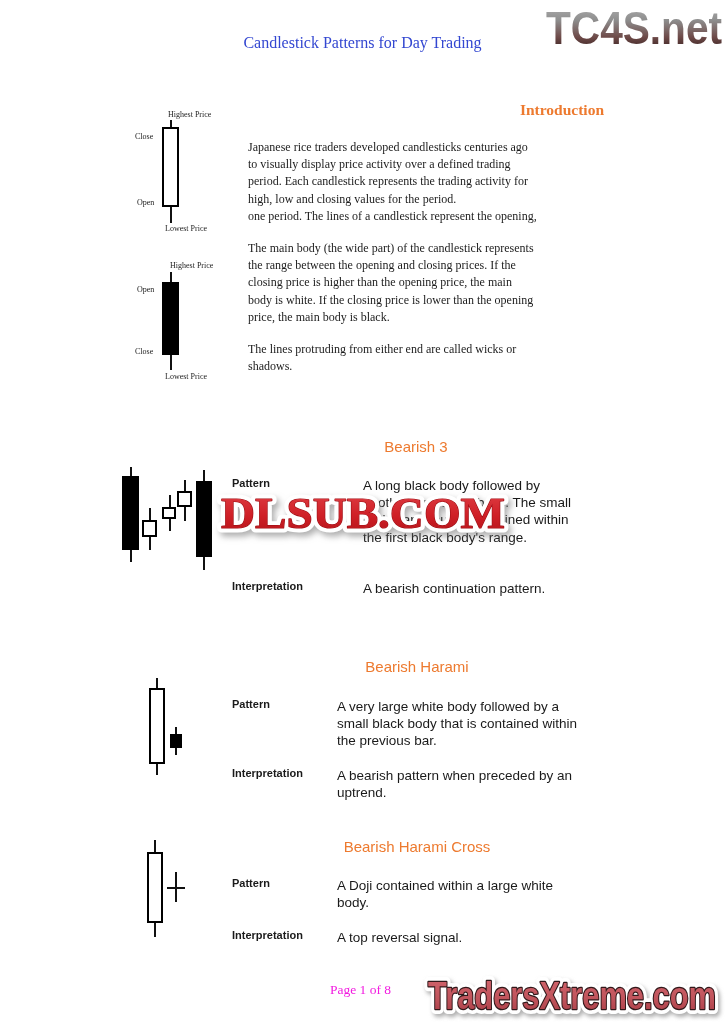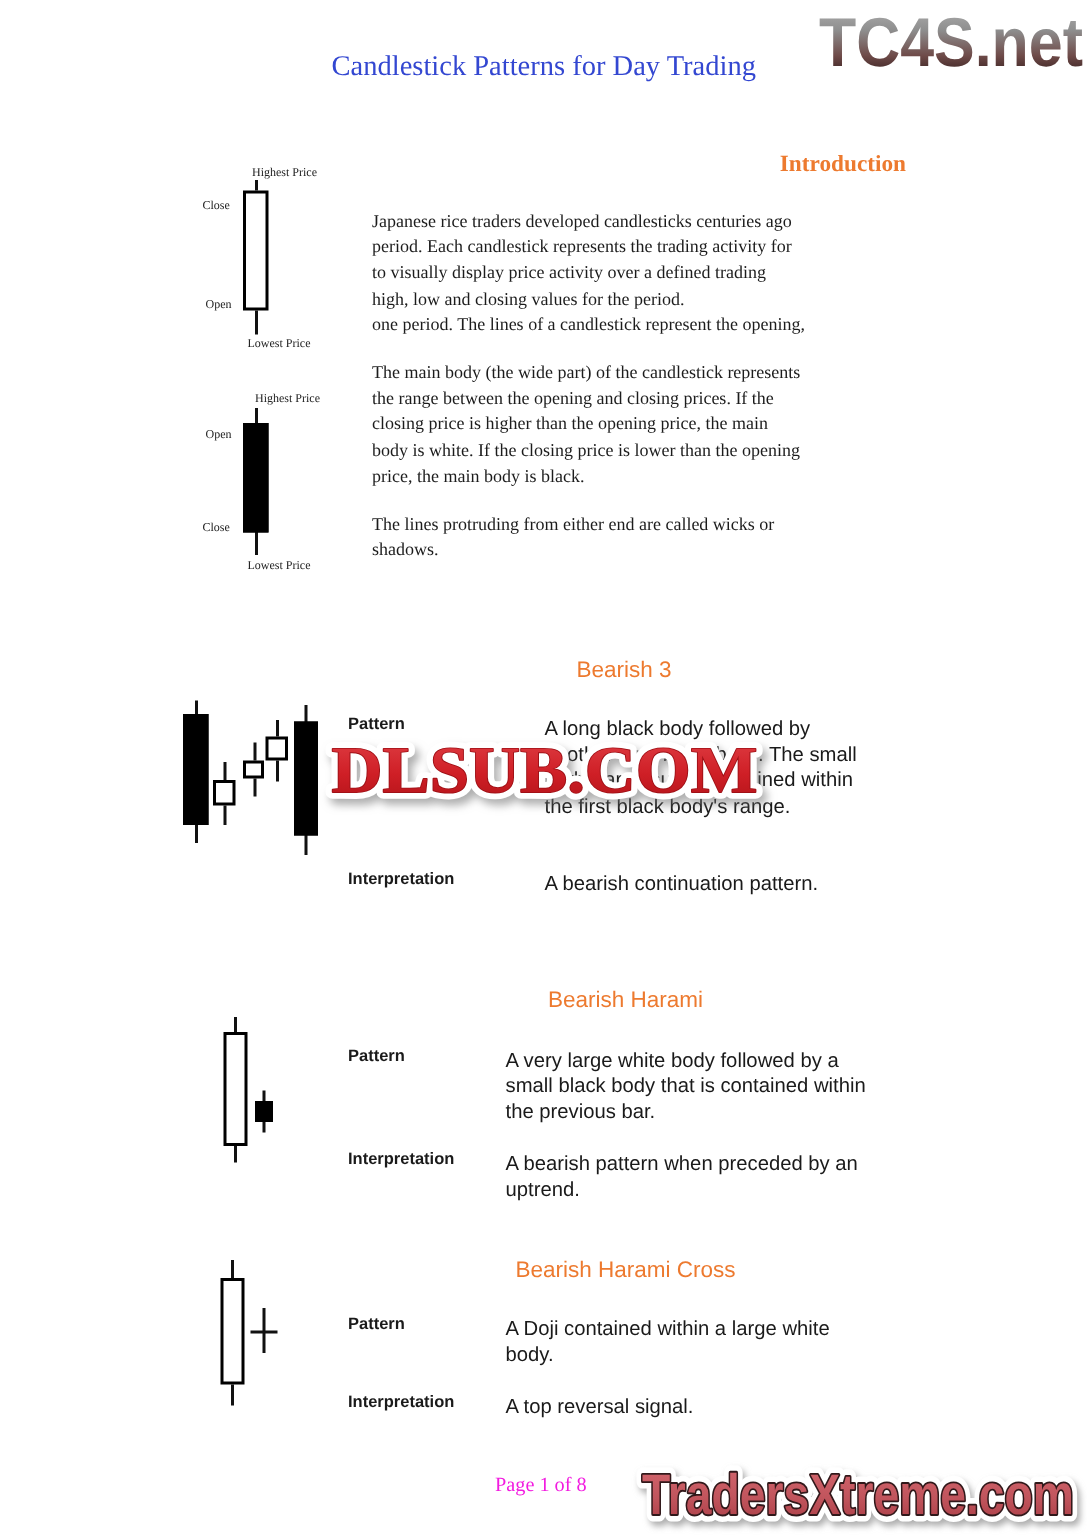--- a/index.html
+++ b/index.html
@@ -1,21 +1,21 @@
 <!DOCTYPE html>
 <html style="--accent: #ed7a2f; --title-blue: #3347d1; --magenta: #f21ce0; --body-text: #1c1c1c;"><head>
 <meta charset="utf-8">
 <style>
   html,body{margin:0;padding:0;background:#ffffff;}
   .page{position:relative;width:725px;height:1024px;background:#ffffff;overflow:hidden;
         font-family:"Liberation Serif", serif;color:var(--body-text,#1c1c1c);}
 
   
   .page-title{position:absolute;top:34px;left:0;width:725px;text-align:center;
-              font-size:19px;color:var(--title-blue,#3347d1);}
+              font-size:16px;color:var(--title-blue,#3347d1);}
   .tc4s-logo{position:absolute;top:2px;left:543px;width:182px;height:52px;}
 
   
   .intro-heading{position:absolute;top:101px;left:244px;width:360px;text-align:right;
                  font-weight:bold;font-size:15.5px;color:var(--accent,#ed7a2f);}
   .intro-text{position:absolute;top:139px;left:248px;width:372px;
               font-size:12px;line-height:17.2px;}
   .intro-text .para{margin:0 0 15px 0;}
 
   
@@ -69,22 +69,22 @@
     <div class="wick" style="left:42px;top:12px;height:103px;"></div>
     <div class="body-white" style="left:34px;top:19px;width:17px;height:80px;"></div>
     <div class="dlabel" style="left:7px;top:24px;">Close</div>
     <div class="dlabel" style="left:9px;top:90px;">Open</div>
     <div class="dlabel" style="left:37px;top:116px;">Lowest Price</div>
   </div>
 
   <div class="intro-text">
     <div class="para">
         <div>Japanese rice traders developed candlesticks centuries ago</div>
+        <div>to visually display price activity over a defined trading</div>
         <div>period. Each candlestick represents the trading activity for</div>
-        <div>to visually display price activity over a defined trading</div>
         <div>high, low and closing values for the period.</div>
         <div>one period. The lines of a candlestick represent the opening,</div>
       </div>
     <div class="para">
         <div>The main body (the wide part) of the candlestick represents</div>
         <div>the range between the opening and closing prices. If the</div>
         <div>closing price is higher than the opening price, the main</div>
         <div>body is white. If the closing price is lower than the opening</div>
         <div>price, the main body is black.</div>
       </div>

